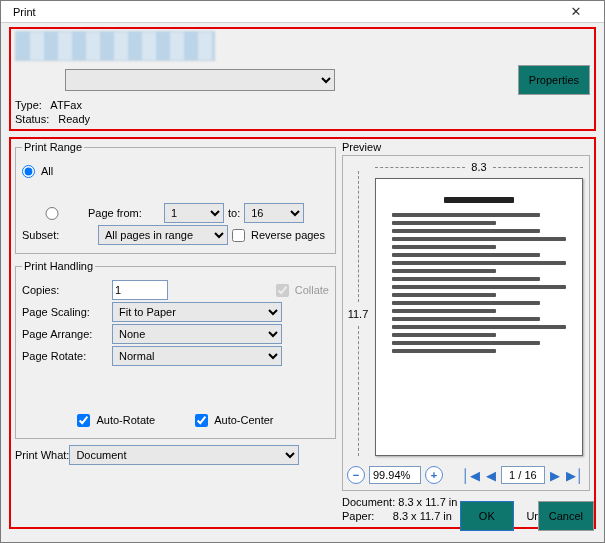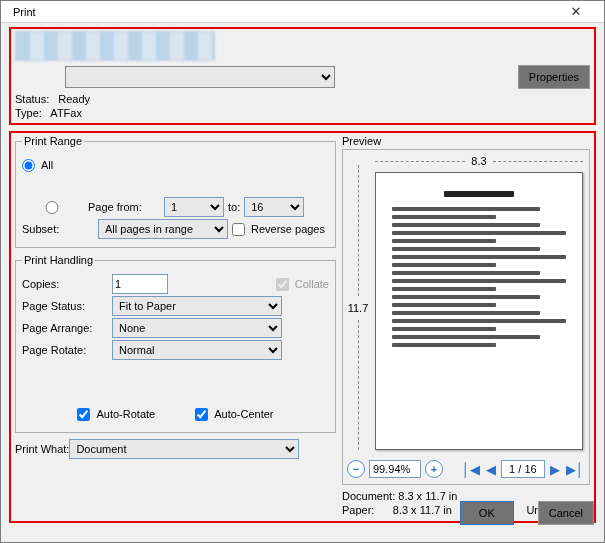--- a/index.html
+++ b/index.html
@@ -22,21 +22,21 @@
     border: 1px solid #b0b0b0; margin: 0 0 6px 0; padding: 6px 6px 6px 6px;
   }
   fieldset.groupbox legend { color: #000; padding: 0 2px; }
   .row { display: flex; align-items: center; gap: 4px; margin: 2px 0; min-height:20px;}
   label.lab { display:inline-block; }
   select, input[type=text] {
     height: 20px; border: 1px solid #7a9ac0; background: #fff; padding: 0 2px;
   }
   select { background: #e8e8e8; }
   .btn {
-    height: 24px; border: 1px solid #9a9a9a; background: #737373;
+    height: 30px; border: 1px solid #9a9a9a; background: #0f766e;
     padding: 0 10px; display:inline-flex; align-items:center; cursor:default;
   }
   .btn.primary { border:1px solid #2a6fc9; padding:0 18px;}
   .printer-combo { width: 270px; height: 22px; background:#e8e8e8; border:1px solid #8a8a8a;}
   .prop-row { display:flex; gap:10px; align-items:center; margin-bottom:4px;}
   .kv { margin-top:2px; }
   .kv span { margin-right:6px; }
   .left-col { flex: 1 1 auto; min-width:0;}
   .right-col { width: 248px; }
   .preview-box {
@@ -121,26 +121,26 @@
       <div class="prop-row">
         <div class="obscured"></div>
       </div>
       <div class="prop-row">
         <label class="lab" style="width:40px">&nbsp;</label>
         <select class="printer-combo"></select>
         <span class="spacer"></span>
         <button class="btn">Properties</button>
       </div>
       <div class="kv">
+        <span>Type:</span>
+        <span>ATFax</span>
+      </div>
+      <div class="kv">
         <span>Status:</span>
         <span>Ready</span>
-      </div>
-      <div class="kv">
-        <span>Type:</span>
-        <span>ATFax</span>
       </div>
     </div>
 
     <div class="outline-big">
       <div class="left-col">
 
         <fieldset class="groupbox print-range">
           <legend>Print Range</legend>
           <div class="row">
             <label class="chk">
@@ -179,21 +179,21 @@
           <div class="row">
             <span class="lab-w">Copies:</span>
             <input type="text" style="width: 56px;" value="1">
             <span class="spacer"></span>
             <label class="chk collate-disabled">
               <input type="checkbox" checked="" disabled="" style="">
               <span>Collate</span>
             </label>
           </div>
           <div class="row">
-            <span class="lab-w">Page Status:</span>
+            <span class="lab-w">Page Scaling:</span>
             <select>
               <option>Fit to Paper</option>
             </select>
           </div>
           <div class="row">
             <span class="lab-w">Page Arrange:</span>
             <select>
               <option>None</option>
             </select>
           </div>

